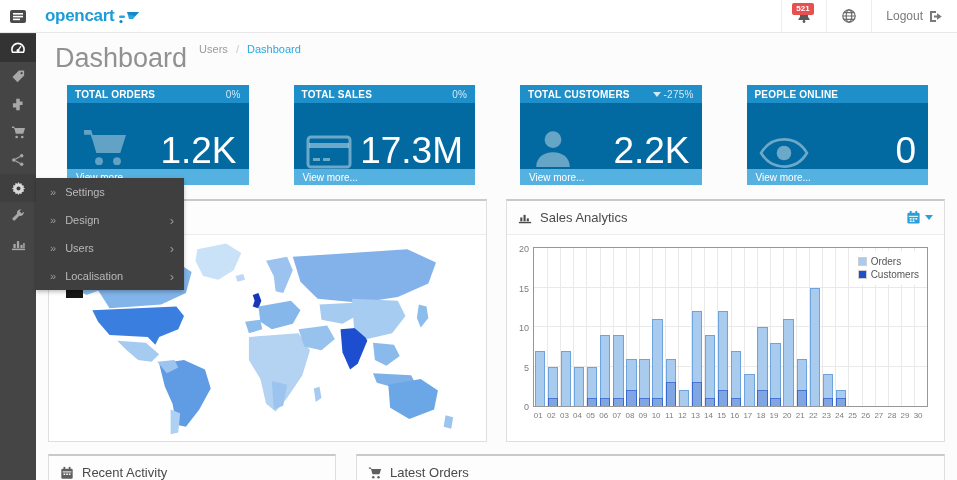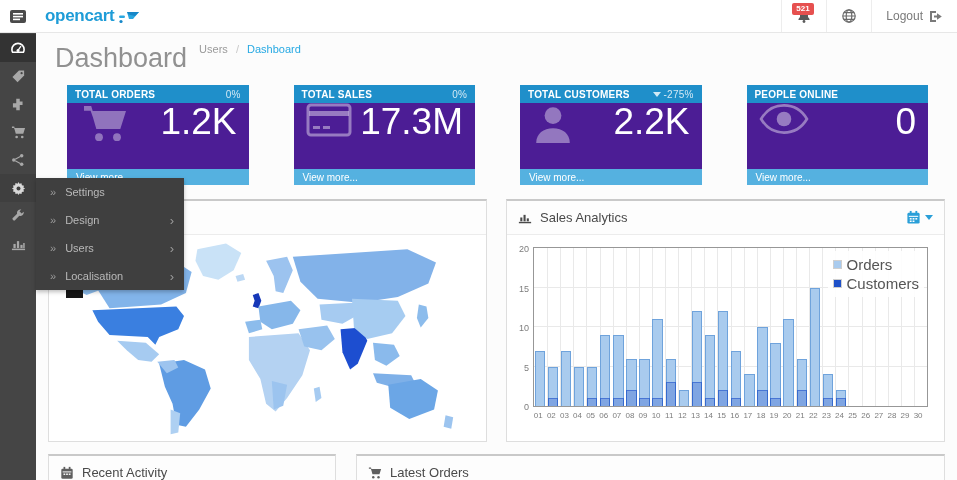--- a/index.html
+++ b/index.html
@@ -41,21 +41,21 @@
   .breadcrumb .sep { color:#c9c9c9; margin:0 5px; }
   .breadcrumb .current { color:#27a9e3; cursor:pointer; }
   
   .tiles { margin:7px 29px 14px 24px; display:grid; grid-template-columns:repeat(4,1fr); gap:38px; }
   .tile { height:100px; display:flex; flex-direction:column; overflow:hidden;padding-left:7px; }
   .tile-head { background:#1f8fca; height:18px; display:flex; align-items:center; justify-content:space-between;
                padding:0 8px; color:#fff; font-size:10px; font-weight:bold; letter-spacing:0.2px; }
   .tile-pct { font-weight:normal; color:rgba(255,255,255,0.8); display:flex; align-items:center; gap:3px; }
   .caret-down { width:0; height:0; border-left:4px solid transparent; border-right:4px solid transparent;
                 border-top:5px solid rgba(255,255,255,0.8); display:inline-block; }
-  .tile-body { flex:1; background:#4c1d95; display:flex; align-items:flex-start; padding:0 12px; }
+  .tile-body { flex:1; background:#0369a1; display:flex; align-items:flex-end; padding:0 12px; }
   .tile-value { margin-left:auto; color:#fff; font-size:37px; font-weight:300; line-height:1; }
   .tile-foot { background:#55b1e0; height:16px; color:#fff; font-size:10px; display:flex; align-items:center;
                padding:0 9px; cursor:pointer; }
   
   .row2 { margin:0 12px; display:grid; grid-template-columns:1fr 1fr; gap:19px; height:243px; }
   .row3 { margin:12px 12px 0; display:grid; grid-template-columns:288px 1fr; gap:20px; }
   .panel { background:#fff; border:1px solid #dedede; border-top:2px solid #c9c9c9; overflow:hidden; }
   .panel-head { height:34px; display:flex; align-items:center; gap:8px; padding:0 11px;
                 border-bottom:1px solid #ececec; font-size:13px; color:#4a4a4a; background:#fdfdfd; }
   .panel-head .spacer { margin-left:auto; }
@@ -70,21 +70,21 @@
   .chart-body { position:relative; height:206px; }
   .chart-area { position:absolute; left:26px; top:12px; right:16px; height:160px; }
   .plot { position:absolute; inset:0; background:#fff; border:1px solid #979797; }
   .vgrid { position:absolute; top:0; bottom:0; width:1px; background:#e9e9e9; }
   .hgrid { position:absolute; left:0; right:0; height:1px; background:#e9e9e9; }
   .bar-orders { position:absolute; bottom:0; background:#a9cbee; border:1px solid #6fa3dc; border-bottom:none; }
   .bar-customers { position:absolute; bottom:0; background:rgba(30,80,200,0.30); border:1px solid rgba(30,80,200,0.55); border-bottom:none; }
   .x-label { position:absolute; top:164px; transform:translateX(-50%); font-size:8px; color:#7d7d7d; }
   .y-label { position:absolute; right:100%; margin-right:4px; transform:translateY(50%); font-size:9px; color:#7d7d7d; }
   .legend { position:absolute; top:4px; right:4px; background:rgba(255,255,255,0.9); padding:3px 5px; z-index:5; }
-  .legend-row { display:flex; align-items:center; gap:4px; font-size:15px; color:#555; margin:2px 0; }
+  .legend-row { display:flex; align-items:center; gap:4px; font-size:10px; color:#555; margin:2px 0; }
   .legend-swatch { width:9px; height:9px; border:1px solid #cfcfcf; display:inline-block; }
 </style>
 </head>
 <body>
 
 <div class="topbar">
   <div class="menu-toggle">
     <svg width="16" height="13">
       <rect width="16" height="13" rx="2" fill="#4a4a4a"></rect>
       <rect x="3" y="3" width="10" height="1.6" fill="#fff"></rect>

